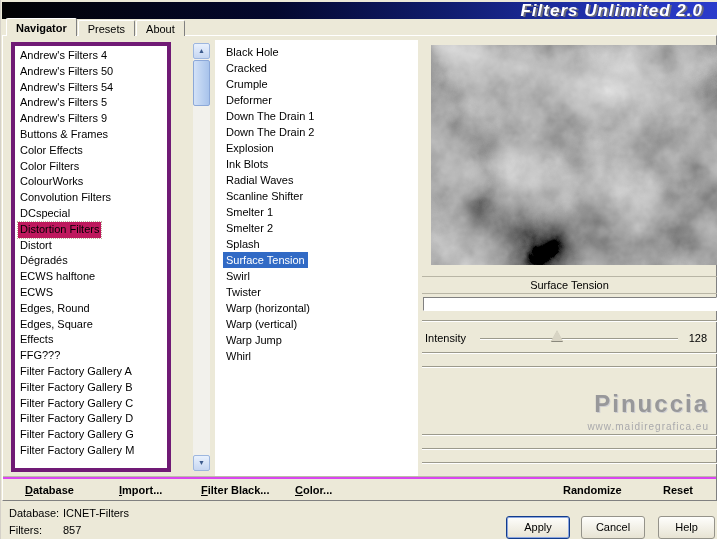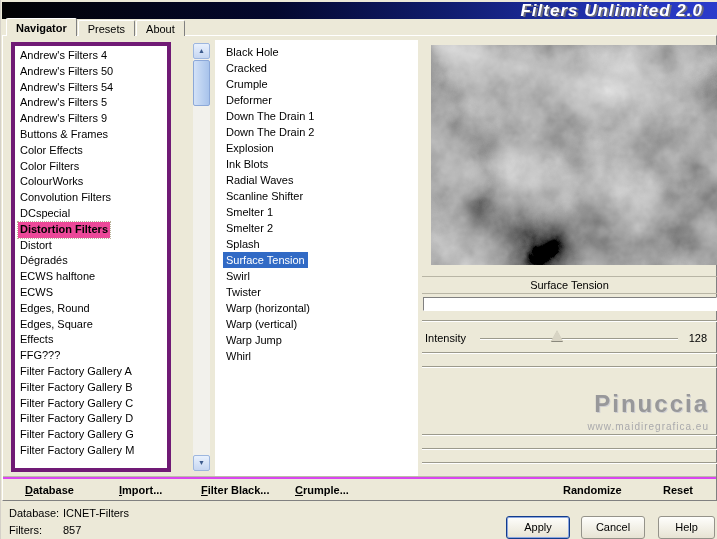--- a/index.html
+++ b/index.html
@@ -36,21 +36,21 @@
     background:#ECE9D8;
     border:1px solid; border-color:#fff #808080 #808080 #fff;
   }
   
   #category-list {
     position:absolute; left:10px; top:42px; width:160px; height:430px;
     background:#fff; border:4px solid #701a75; overflow:hidden;
     padding:2px 10px 2px 3px;
   }
   #category-list .list-item { line-height:15.8px; padding:0 2px; white-space:nowrap; width:fit-content; }
-  #category-list .list-item.selected { background:#ec4899; outline:1px dotted #B9B29A;font-weight:bold; }
+  #category-list .list-item.selected { background:#be185d; outline:1px dotted #B9B29A; }
   
   #category-scrollbar { position:absolute; left:192px; top:43px; width:17px; height:428px; background:#F2F1EC; }
   .sb-btn {
     position:absolute; left:0; width:17px; height:16px;
     background:linear-gradient(#E9F1FD,#C6D6F1); border:1px solid #9DB6DE; border-radius:2px;
     color:#3C5A8C; font-size:7px; text-align:center; line-height:14px;
   }
   .sb-up { top:0; } .sb-down { bottom:0; }
   .sb-thumb {
     position:absolute; left:0; top:17px; width:17px; height:46px;
@@ -212,21 +212,21 @@
   </div>
 
   <div class="groove" style="left:421px;top:434px;width:295px;"></div>
   <div class="groove" style="left:421px;top:448px;width:295px;"></div>
   <div class="groove" style="left:421px;top:462px;width:295px;"></div>
 
   <div id="toolbar">
     <div class="tbtn hotkey" style="left:16px;">Database</div>
     <div class="tbtn hotkey" style="left:110px;">Import...</div>
     <div class="tbtn hotkey" style="left:192px;">Filter Black...</div>
-    <div class="tbtn hotkey" style="left:286px;">Crumple...</div>
+    <div class="tbtn hotkey" style="left:286px;">Color...</div>
     <div class="tbtn" style="left:554px;">Randomize</div>
     <div class="tbtn" style="left:654px;">Reset</div>
   </div>
 
   <div class="status-text" style="left:8px;top:507px;">Database:</div>
   <div class="status-text" style="left:62px;top:507px;">ICNET-Filters</div>
   <div class="status-text" style="left:8px;top:524px;">Filters:</div>
   <div class="status-text" style="left:62px;top:524px;">857</div>
 
   <div class="btn default" style="left:505px;top:516px;">Apply</div>

